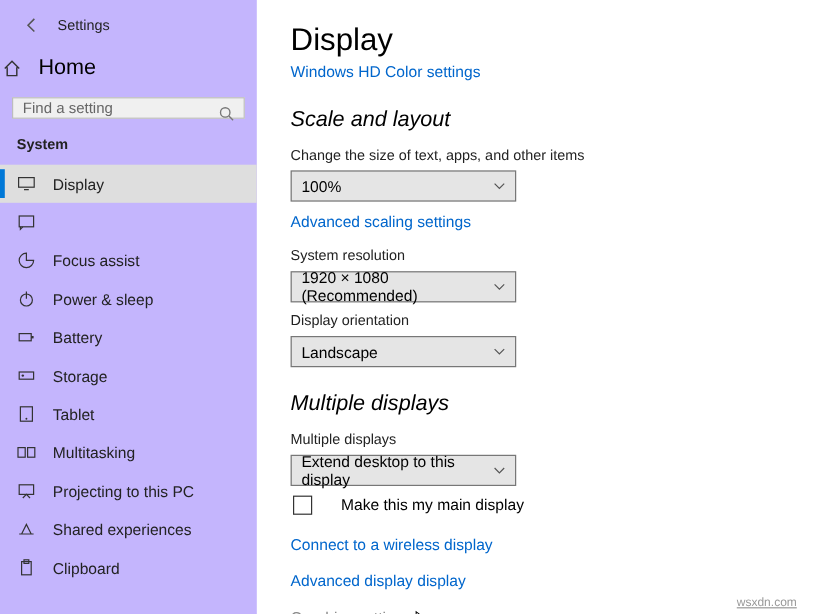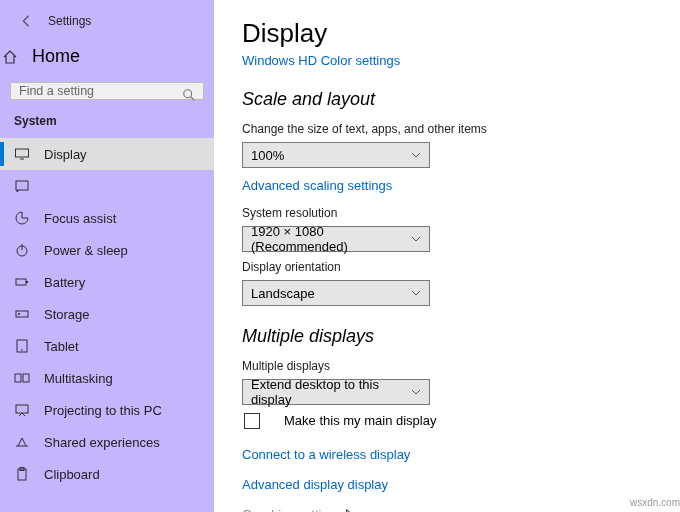--- a/index.html
+++ b/index.html
@@ -29,21 +29,21 @@
   .section-head { font-size: 18px; font-weight: 500; margin: 20px 0 12px 0; font-style: italic; }
   .field-label { font-size: 12px; margin-bottom: 6px; color: #222; }
   .dropdown { position: relative; width: 188px; height: 26px; border: 1px solid #777; display: flex; align-items: center; padding: 0 8px; font-size: 13px; background: #e5e5e5; margin-bottom: 8px; }
   .dropdown .chev { position: absolute; right: 8px; top: 7px; width: 10px; height: 10px; color: #555; }
   .checkbox-row { display: flex; align-items: flex-start; gap: 24px; font-size: 13px; margin: 6px 0 10px 2px; }
   .checkbox { width: 16px; height: 16px; border: 1.5px solid #333; background: #fff; }
   .gap { height: 6px; }
   .gap2 { height: 12px; }
   .graphics { font-size: 13px; color: #888; margin-top: 14px; display: flex; align-items: center; gap: 2px; }
   .cursor-icon { width: 14px; height: 14px; }
-  .watermark { position: absolute; right: 0; bottom: 4px; font-size: 10px; color: #999; }
+  .watermark { position: absolute; right: 16px; bottom: 4px; font-size: 10px; color: #999; text-decoration: underline; }
   svg { display: block; }
 </style>
 </head>
 <body>
 
 <div class="app">
 
   <div class="sidebar">
     <div class="top-row">
       <span class="back-btn">

